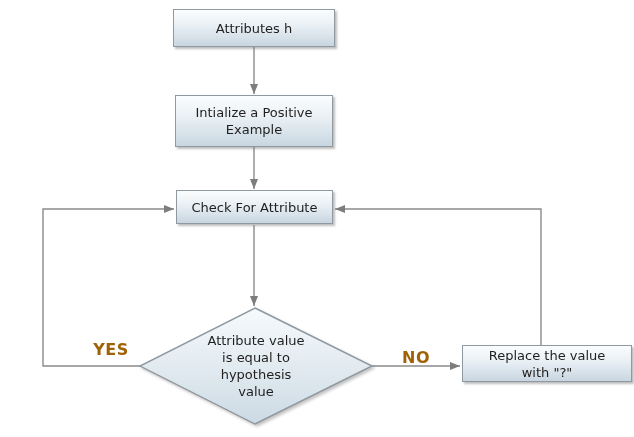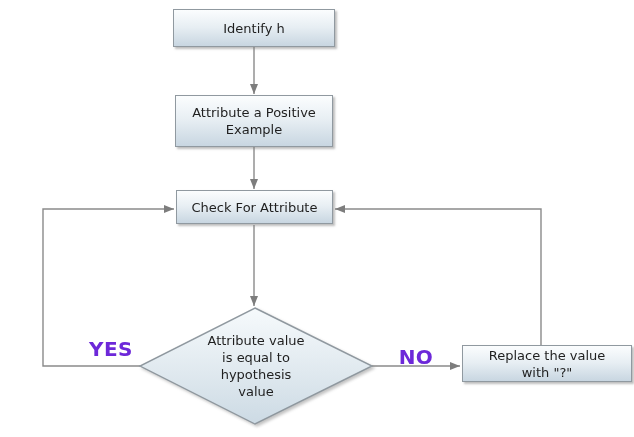--- a/index.html
+++ b/index.html
@@ -64,24 +64,24 @@
     display: flex;
     align-items: center;
     justify-content: center;
     text-align: center;
     pointer-events: none;
   }
   .decision-label-wrap .node-label { width: 106px; }
   .edge-label {
     position: absolute;
     transform: translate(-50%, -50%);
-    font-size: 20px;
+    font-size: 16px;
     font-weight: 700;
     letter-spacing: 0.5px;
-    color: #6d28d9;
+    color: #a16207;
     white-space: nowrap;
   }
   .edge-label-yes { left: 111px; top: 349px; }
   .edge-label-no  { left: 416px; top: 357px; }
 </style>
 </head>
 <body>
 
 <div class="canvas">
 
@@ -101,25 +101,25 @@
     <path class="conn" d="M254,146 L254,189" marker-end="url(#arrow)"></path>
     <path class="conn" d="M254,225 L254,306" marker-end="url(#arrow)"></path>
     <path class="conn" d="M140,366 L43,366 L43,209 L174,209" marker-end="url(#arrow)"></path>
     <path class="conn" d="M372,366 L460,366" marker-end="url(#arrow)"></path>
     <path class="conn" d="M541,345 L541,209 L335,209" marker-end="url(#arrow)"></path>
 
     <polygon class="diamond-shape" points="255,308 372,366 255,424 140,366" fill="url(#diamondGrad)"></polygon>
   </svg>
 
   <div class="node node-initialize">
-    <span class="node-label">Identify h</span>
+    <span class="node-label">Attributes h</span>
   </div>
 
   <div class="node node-identify">
-    <span class="node-label">Attribute a Positive Example</span>
+    <span class="node-label">Intialize a Positive Example</span>
   </div>
 
   <div class="node node-check">
     <span class="node-label">Check For Attribute</span>
   </div>
 
   <div class="decision-label-wrap">
     <span class="node-label">Attribute value is equal to hypothesis value</span>
   </div>
 

